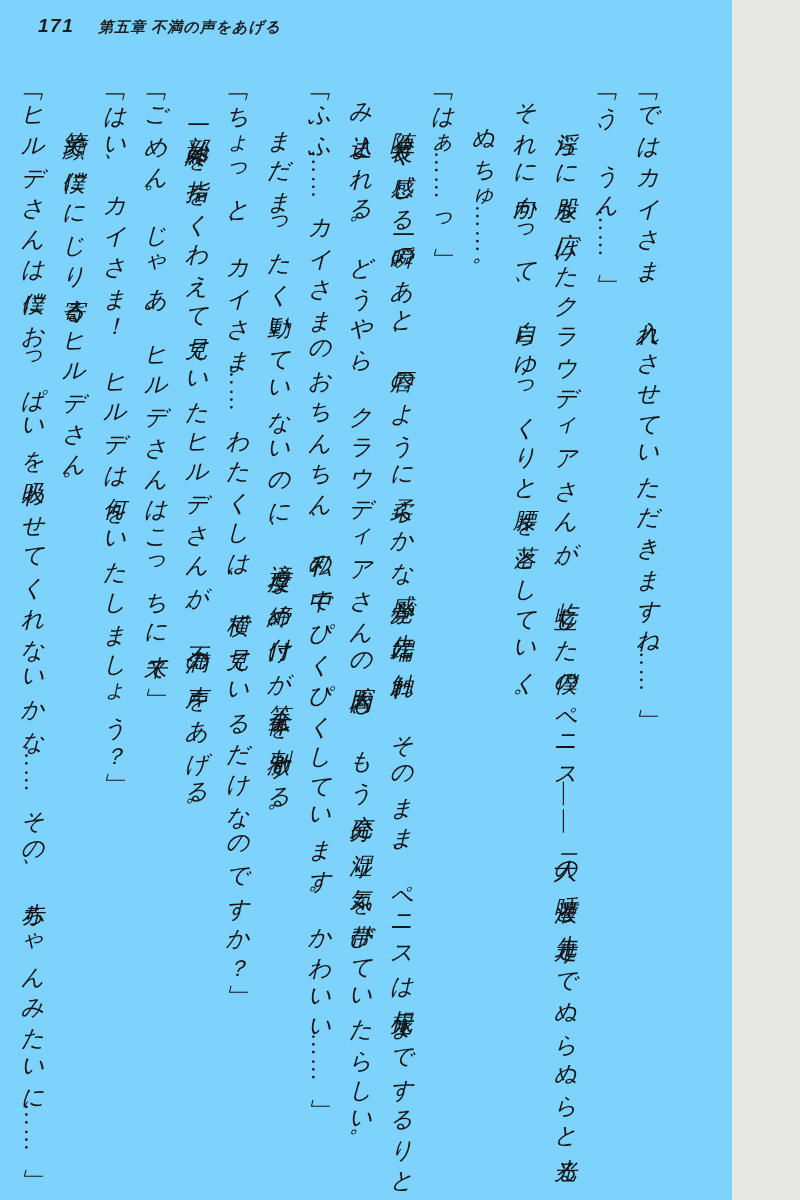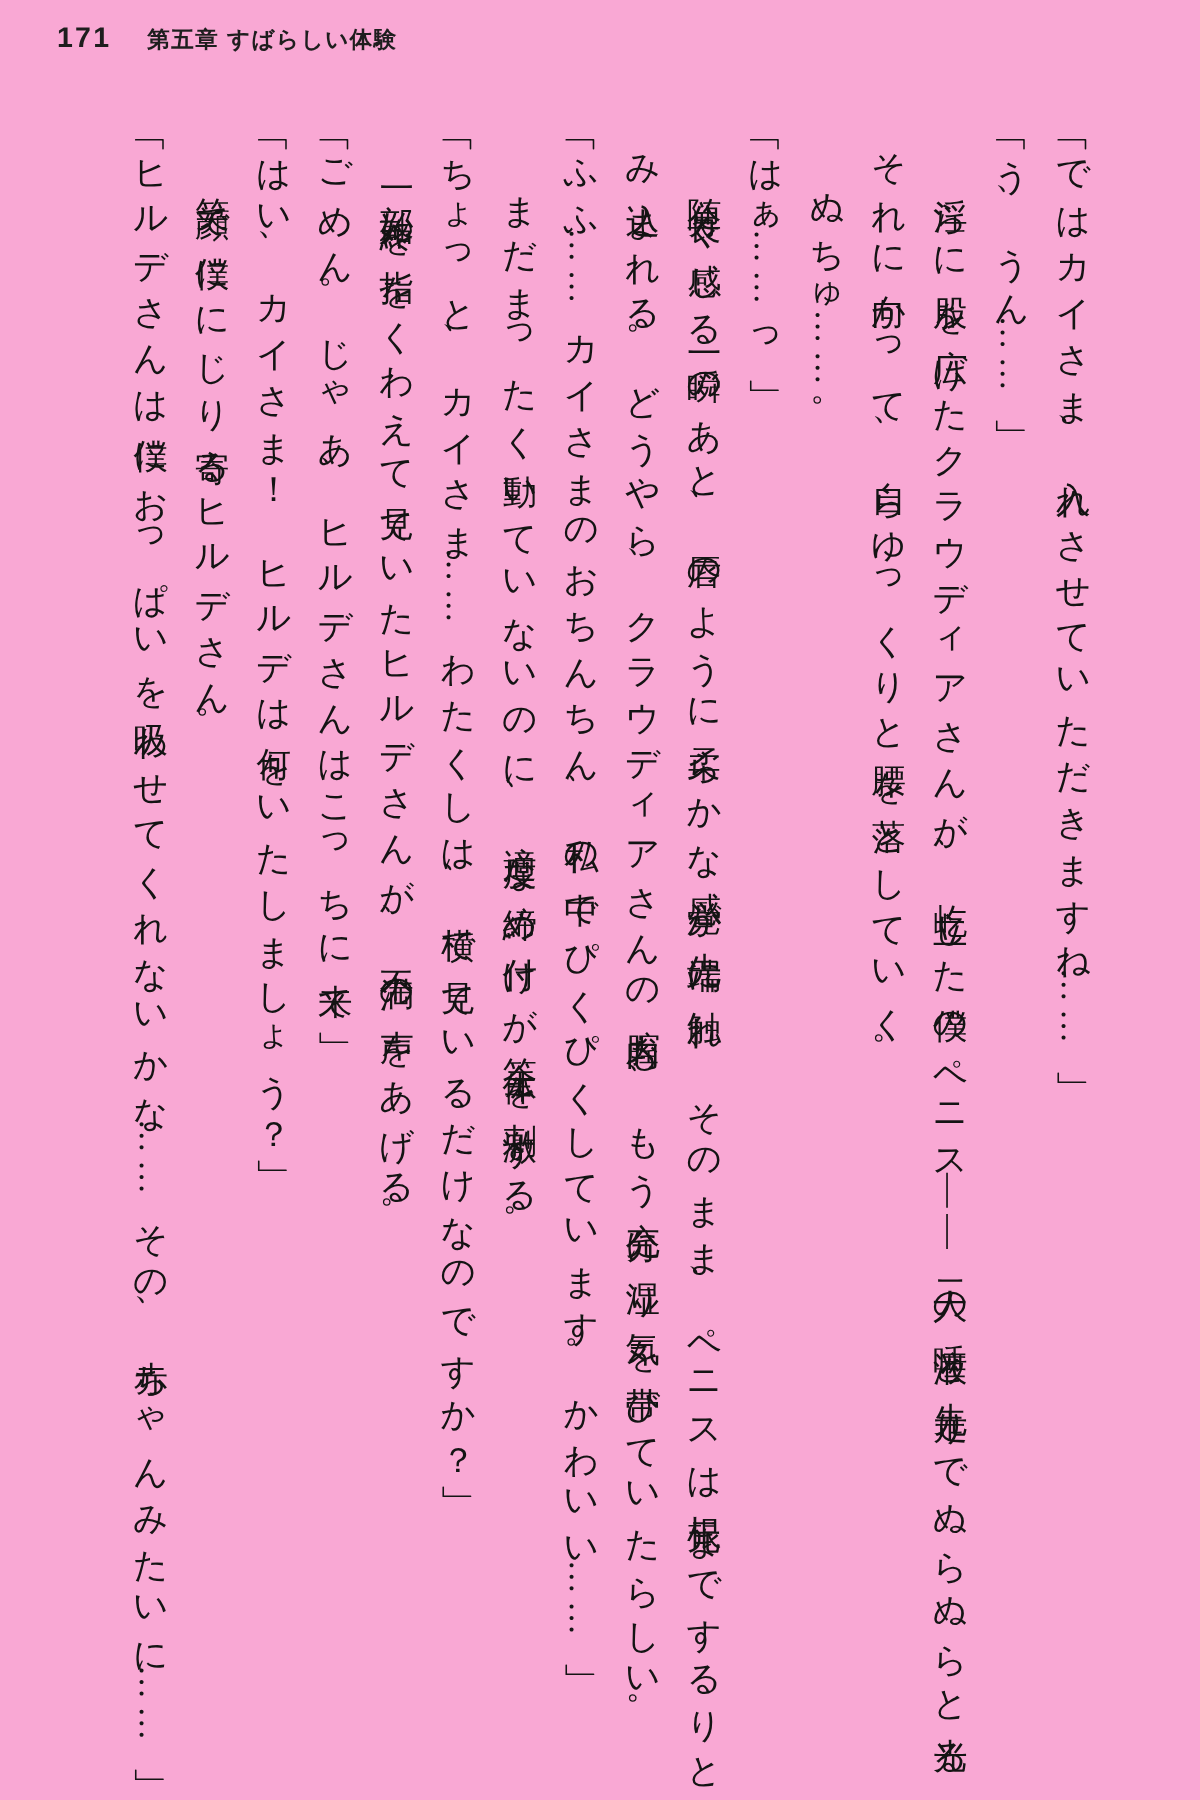--- a/index.html
+++ b/index.html
@@ -2,24 +2,25 @@
 <html lang="ja"><head>
 <meta charset="utf-8">
 <style>
   html, body {
     margin: 0;
     padding: 0;
     background: #e8e8e6;
   }
   .page {
     position: relative;
-    width: 800px;
+    width: 732px;
     height: 1200px;
-    background: #f9a8d4;
+    background: #7dd3fc;
     overflow: hidden;
+    font-style: italic;
   }
   .page-header {
     position: absolute;
     top: 15px;
     left: 38px;
     display: flex;
     align-items: baseline;
     gap: 24px;
     color: #1e1e1e;
     font-family: "Liberation Sans", "DejaVu Sans", sans-serif;
@@ -53,21 +54,21 @@
     line-height: 41px;
   }
 </style>
 </head>
 <body>
 
 <div class="page">
 
   <div class="page-header">
     <span class="page-number">171</span>
-    <span class="chapter-title">第五章 すばらしい体験</span>
+    <span class="chapter-title">第五章 不満の声をあげる</span>
   </div>
 
   <div class="text-block">
     <p>「ではカイさま、入れさせていただきますね……」</p>
     <p>「う、うん……」</p>
     <p>　淫らに股を広げたクラウディアさんが、屹立した僕のペニス――二人の唾液と先走りでぬらぬらと光るそれに向かって、自らゆっくりと腰を落としていく。</p>
     <p>　ぬちゅ……。</p>
     <p>「はぁ……っ」</p>
     <p>　随分長く感じる一瞬のあと、唇のように柔らかな感覚が先端に触れ、そのまま、ペニスは根元までするりと飲み込まれる。どうやら、クラウディアさんの膣内も、もう充分に湿り気を帯びていたらしい。</p>
     <p>「ふふ……カイさまのおちんちん、私の中でぴくぴくしています。かわいい……」</p>

